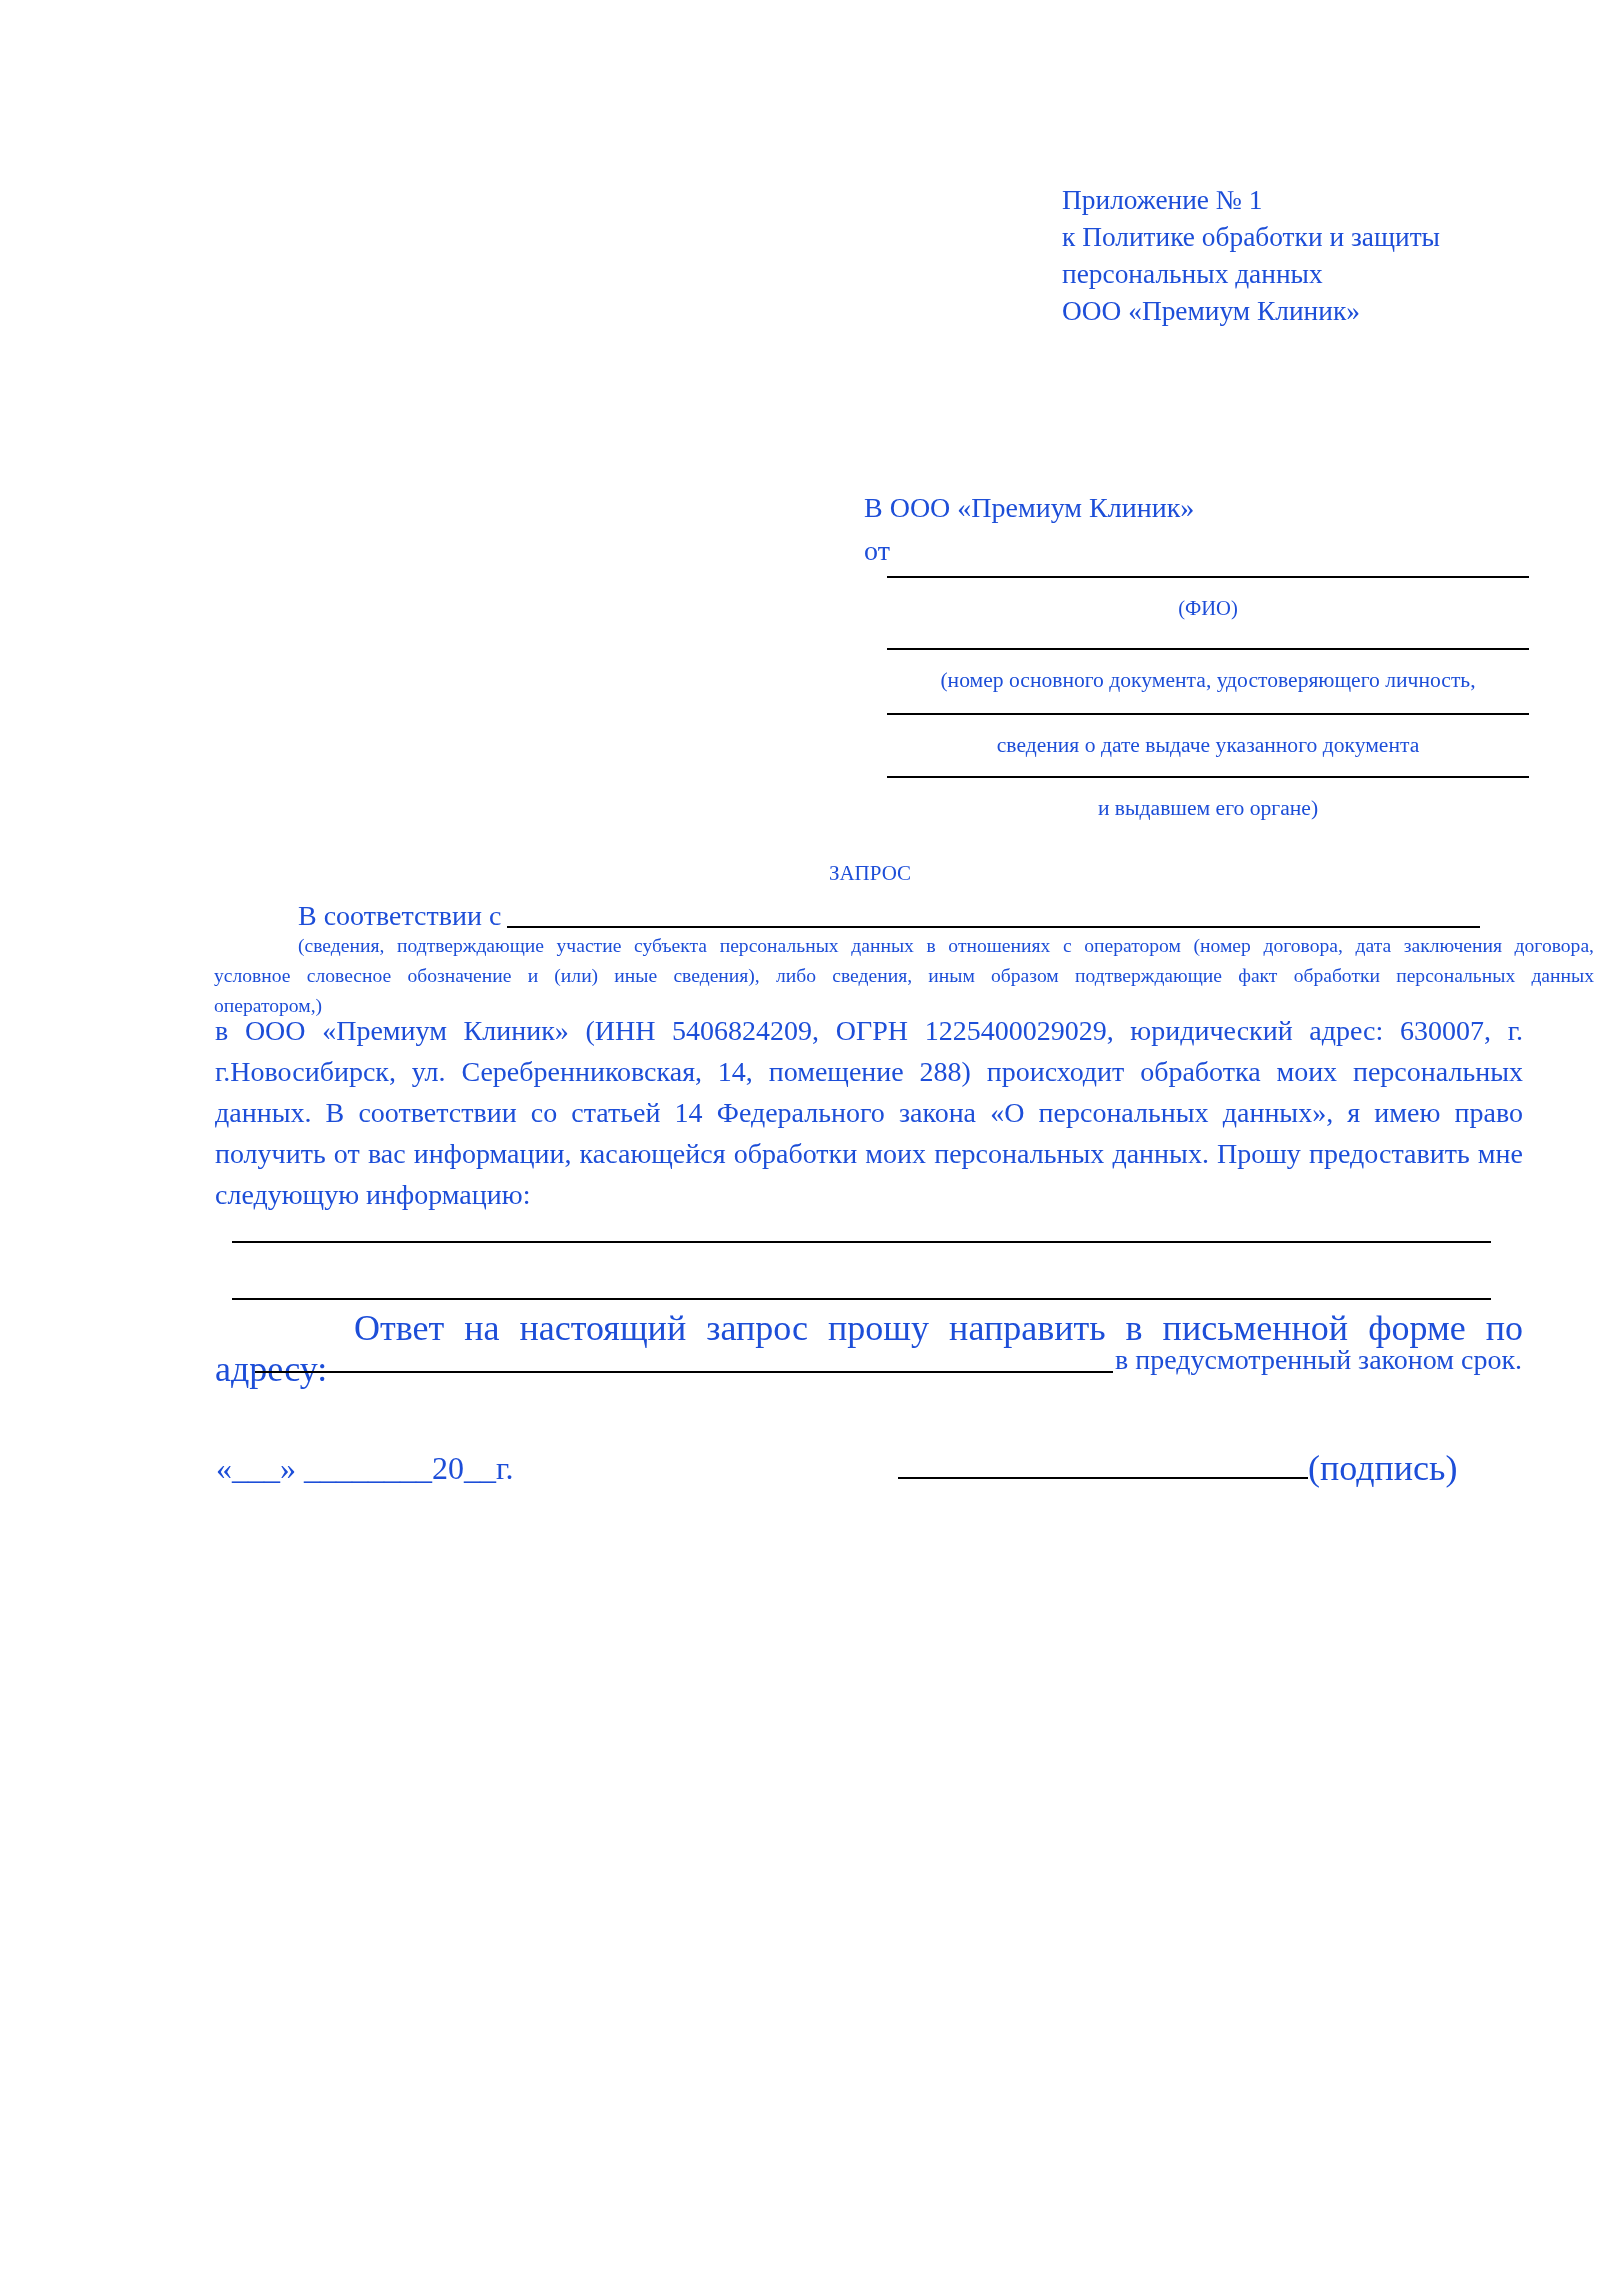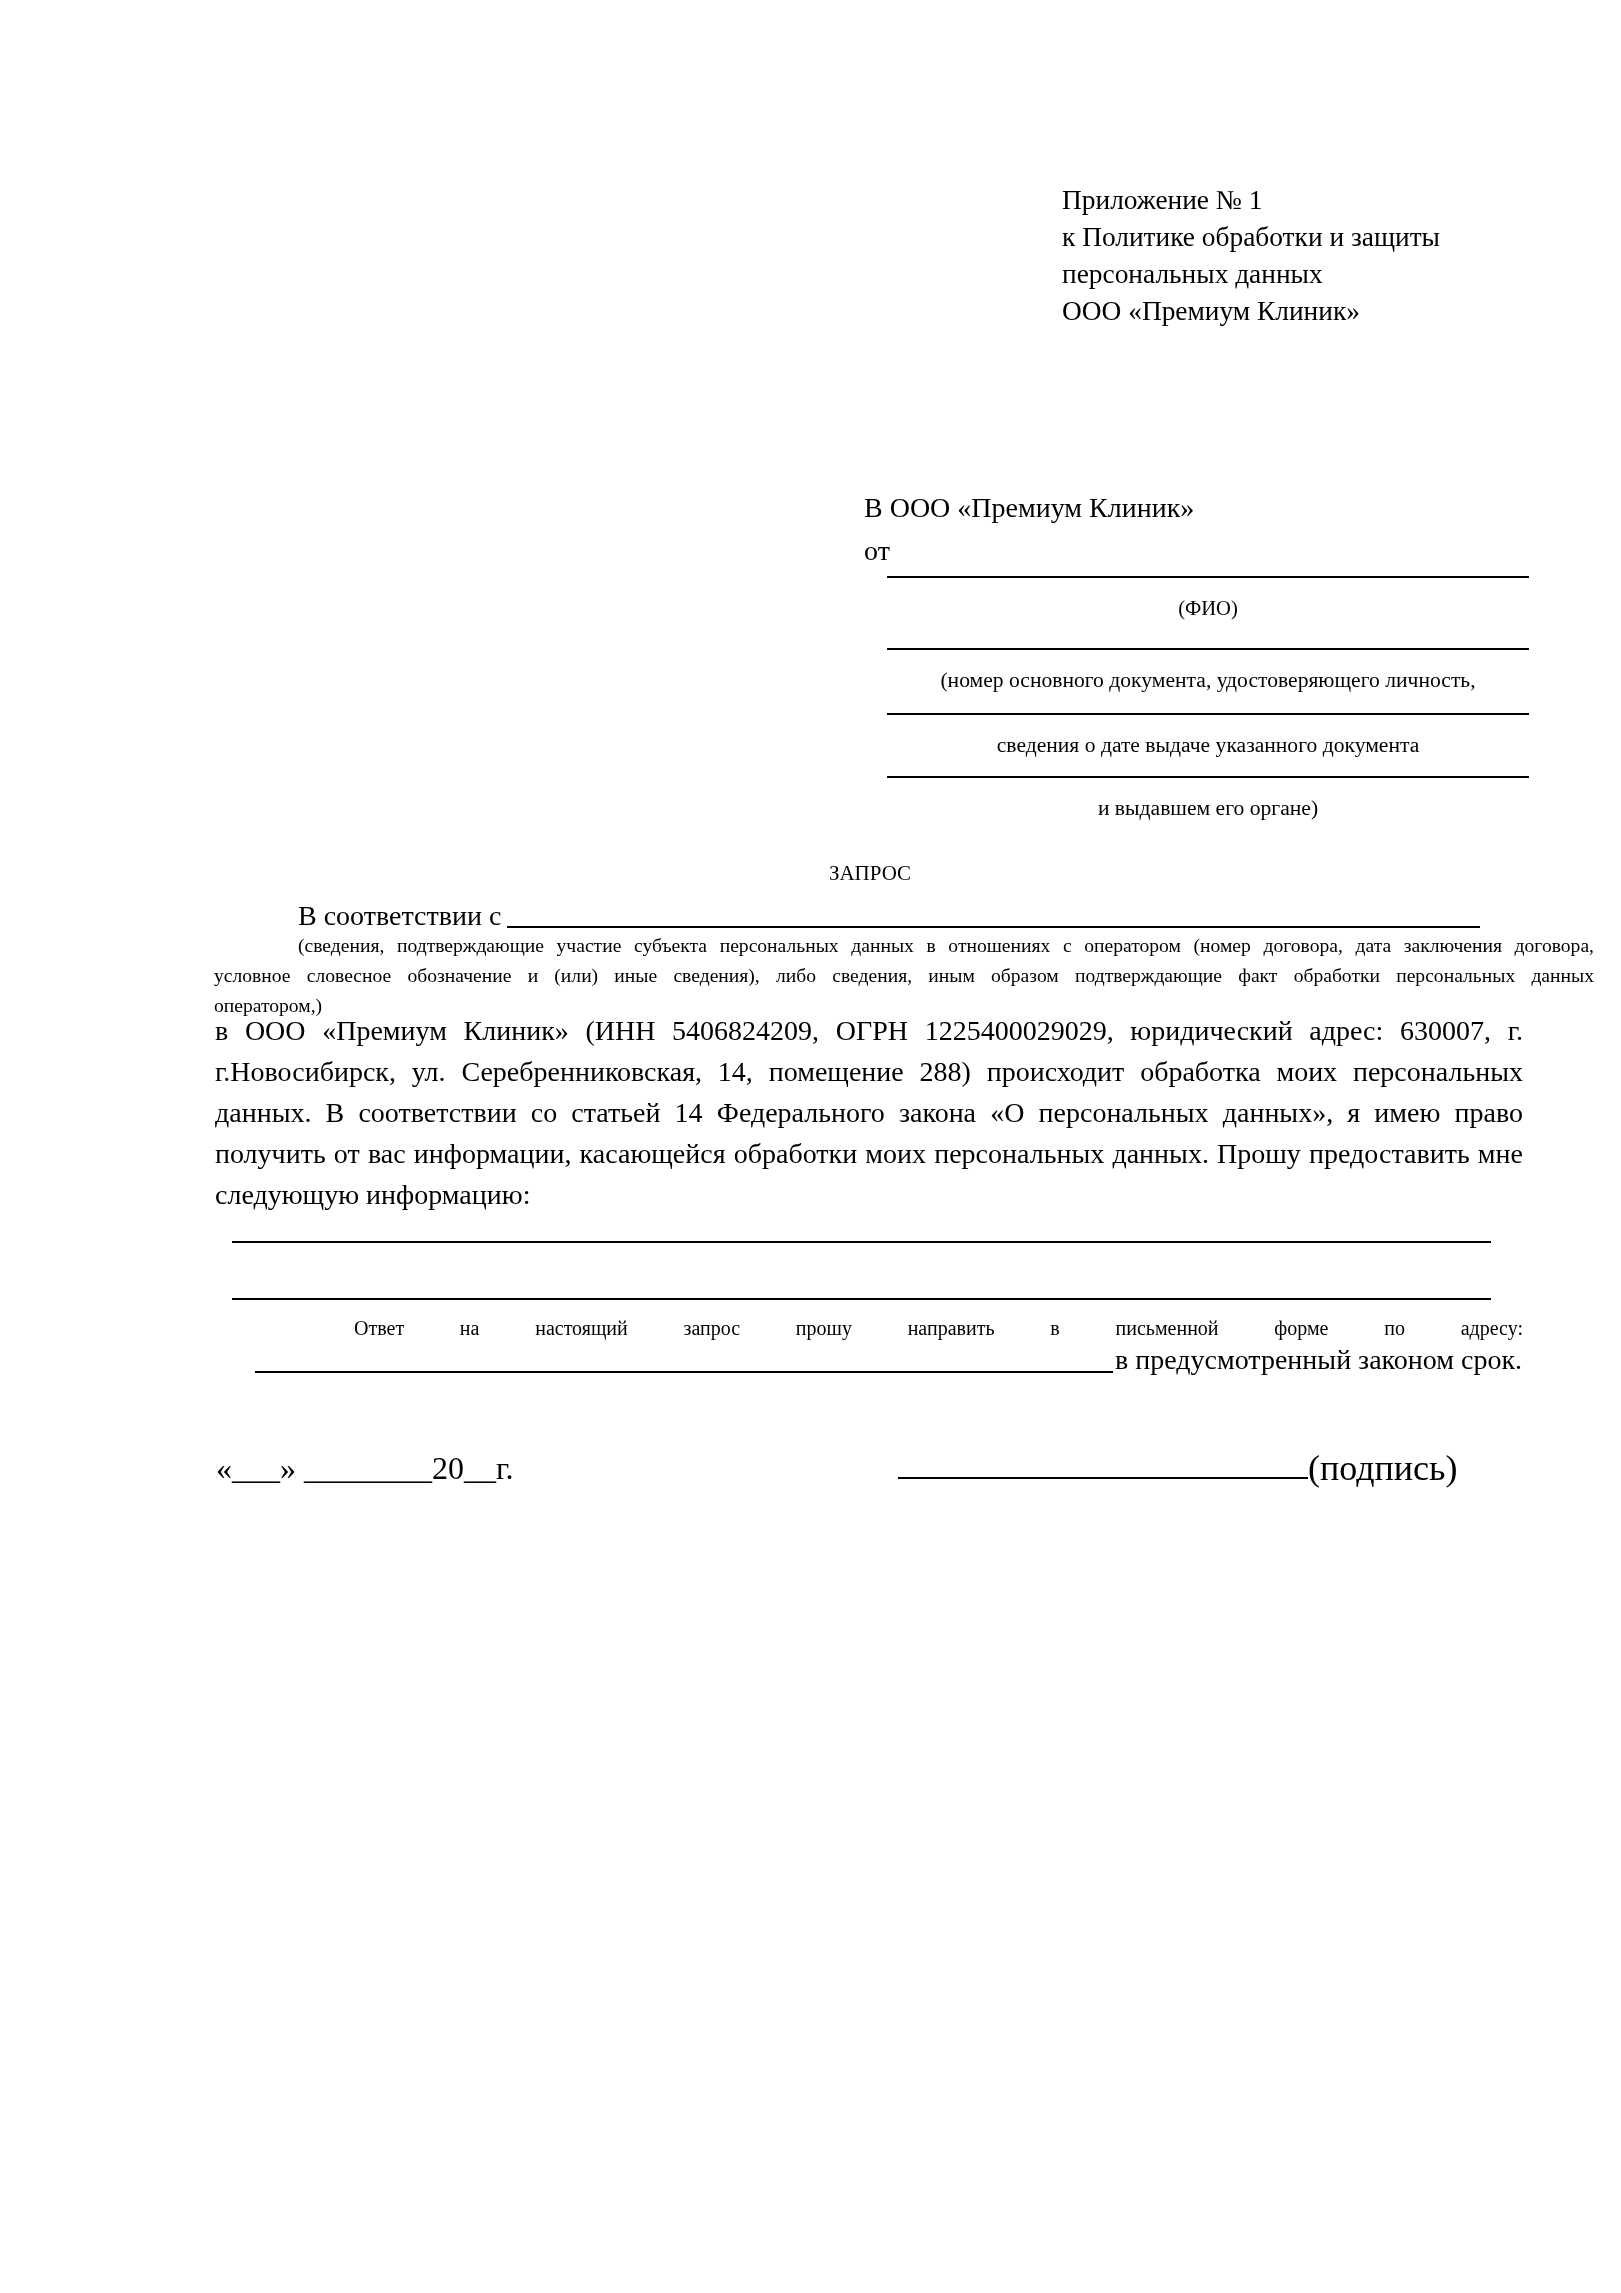--- a/index.html
+++ b/index.html
@@ -5,21 +5,21 @@
   html, body {
     margin: 0;
     padding: 0;
     background: #ffffff;
   }
   .page {
     position: relative;
     width: 1621px;
     height: 2294px;
     background: #ffffff;
-    color: #000000;
+    color: #1d4ed8;
     font-family: "Liberation Serif", "DejaVu Serif", serif;
     overflow: hidden;
   }
   
   .appendix {
     position: absolute;
     left: 1062px;
     top: 182px;
     font-size: 27.4px;
     line-height: 37px;
@@ -126,21 +126,21 @@
     border-top: 2.9px solid #000000;
     height: 0;
   }
   .blank1 { top: 1241px; }
   .blank2 { top: 1298px; }
   .reply {
     position: absolute;
     left: 215px;
     top: 1308px;
     width: 1308px;
-    font-size: 20px;
+    font-size: 36px;
     line-height: 41px;
     text-align: justify;
     text-align-last: justify;
     text-indent: 139px;
   }
   .reply2 {
     position: absolute;
     left: 255px;
     top: 1341px;
     width: 1267px;

